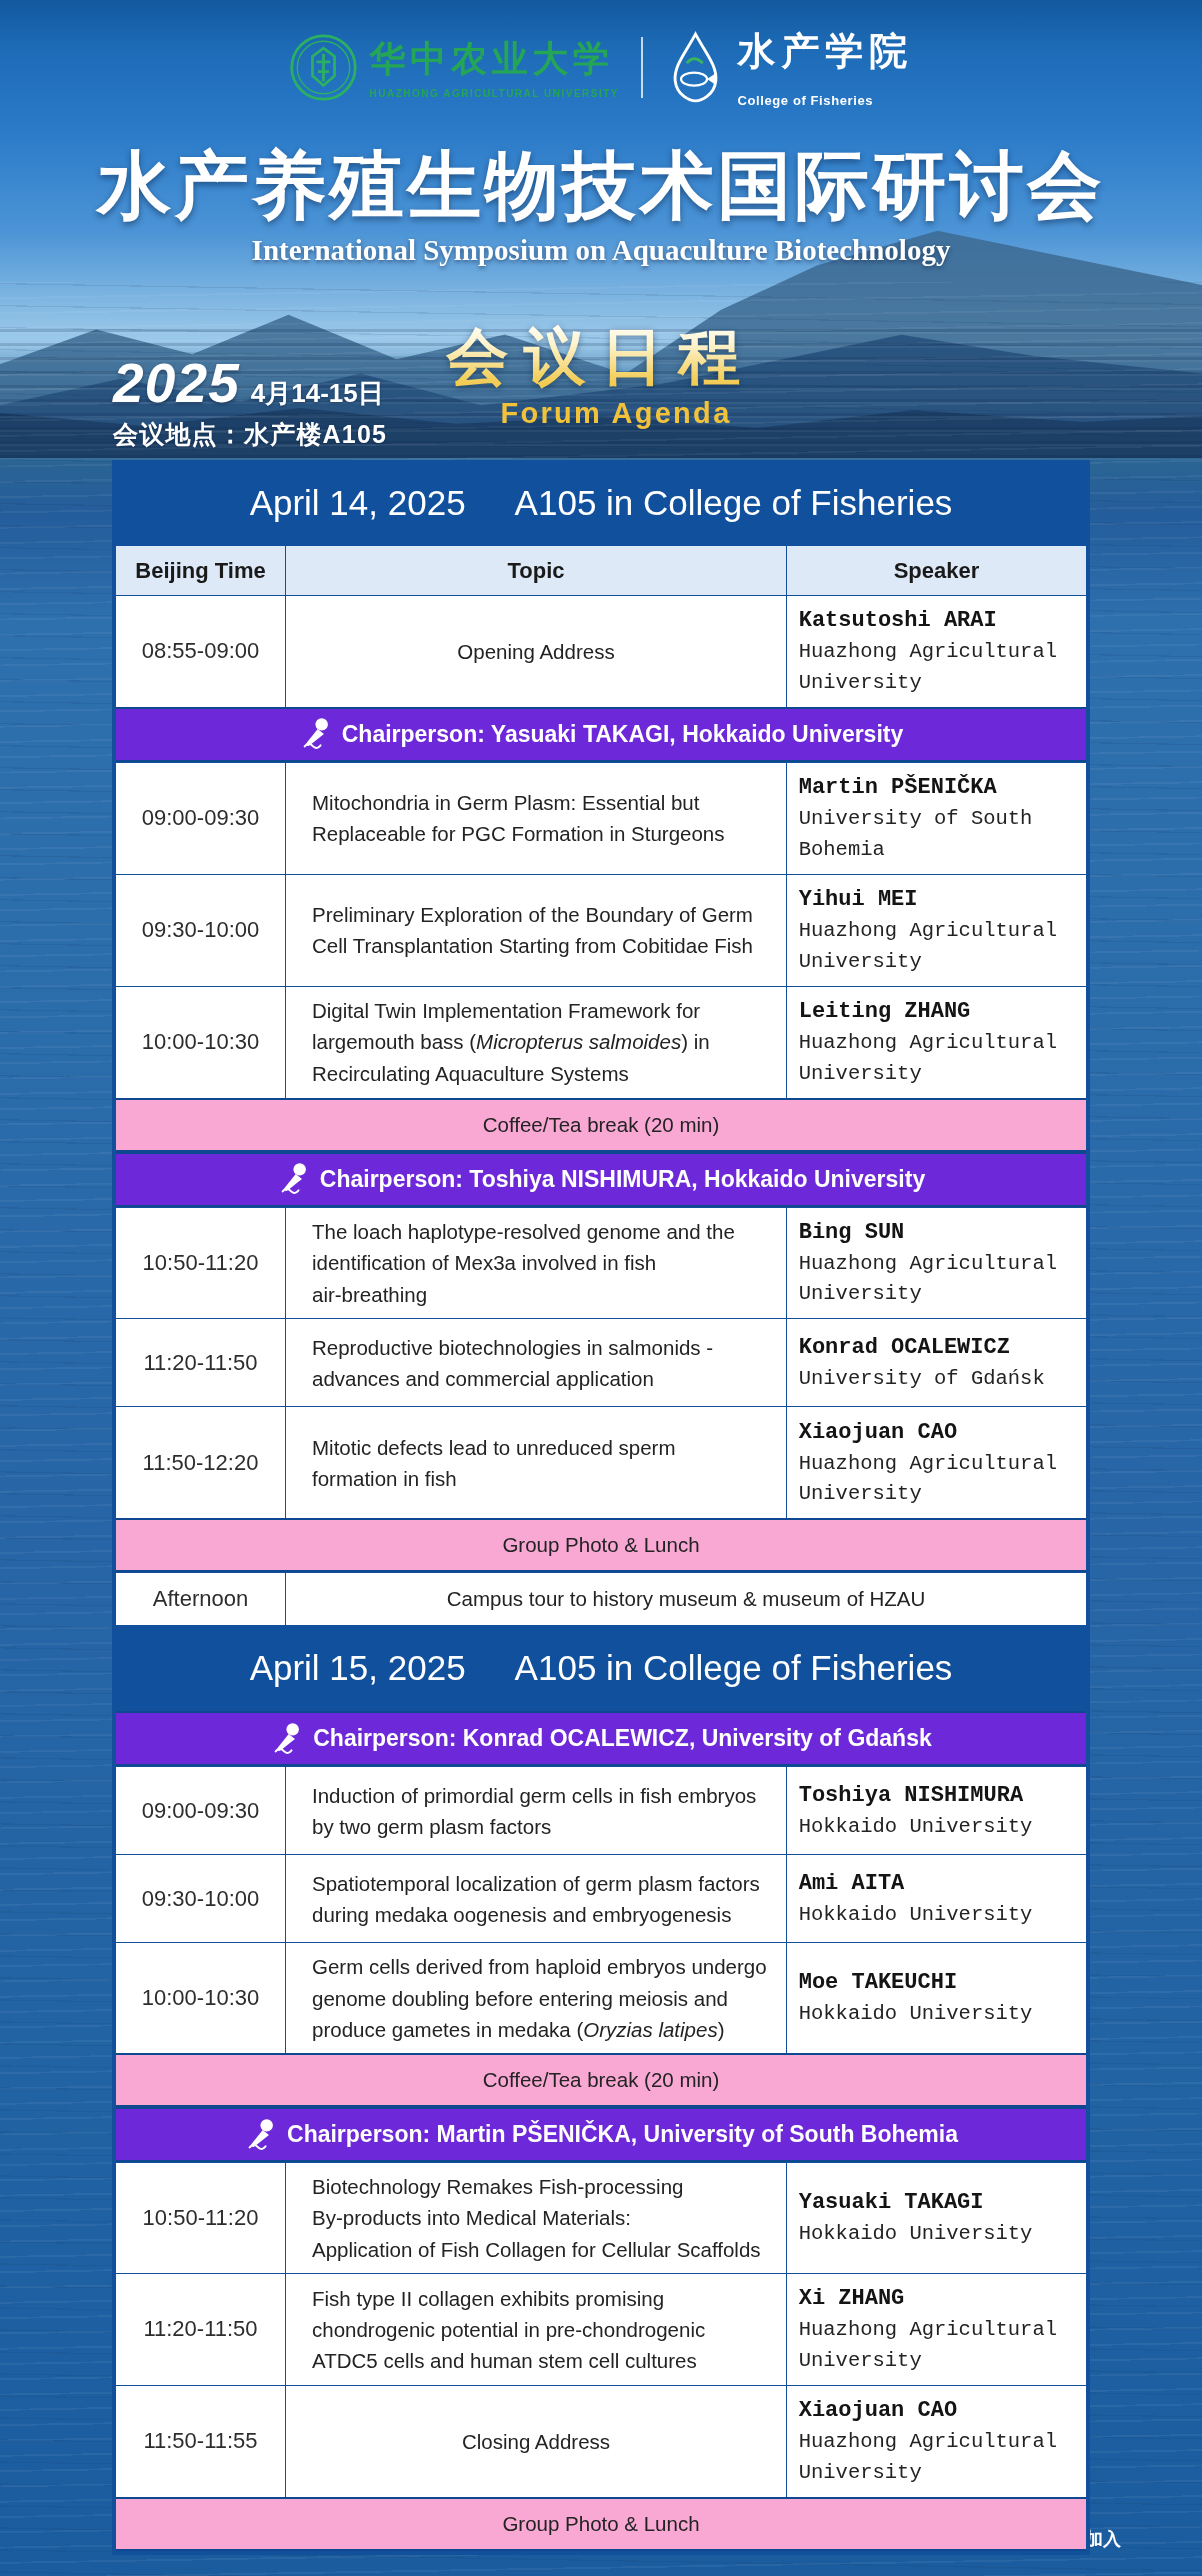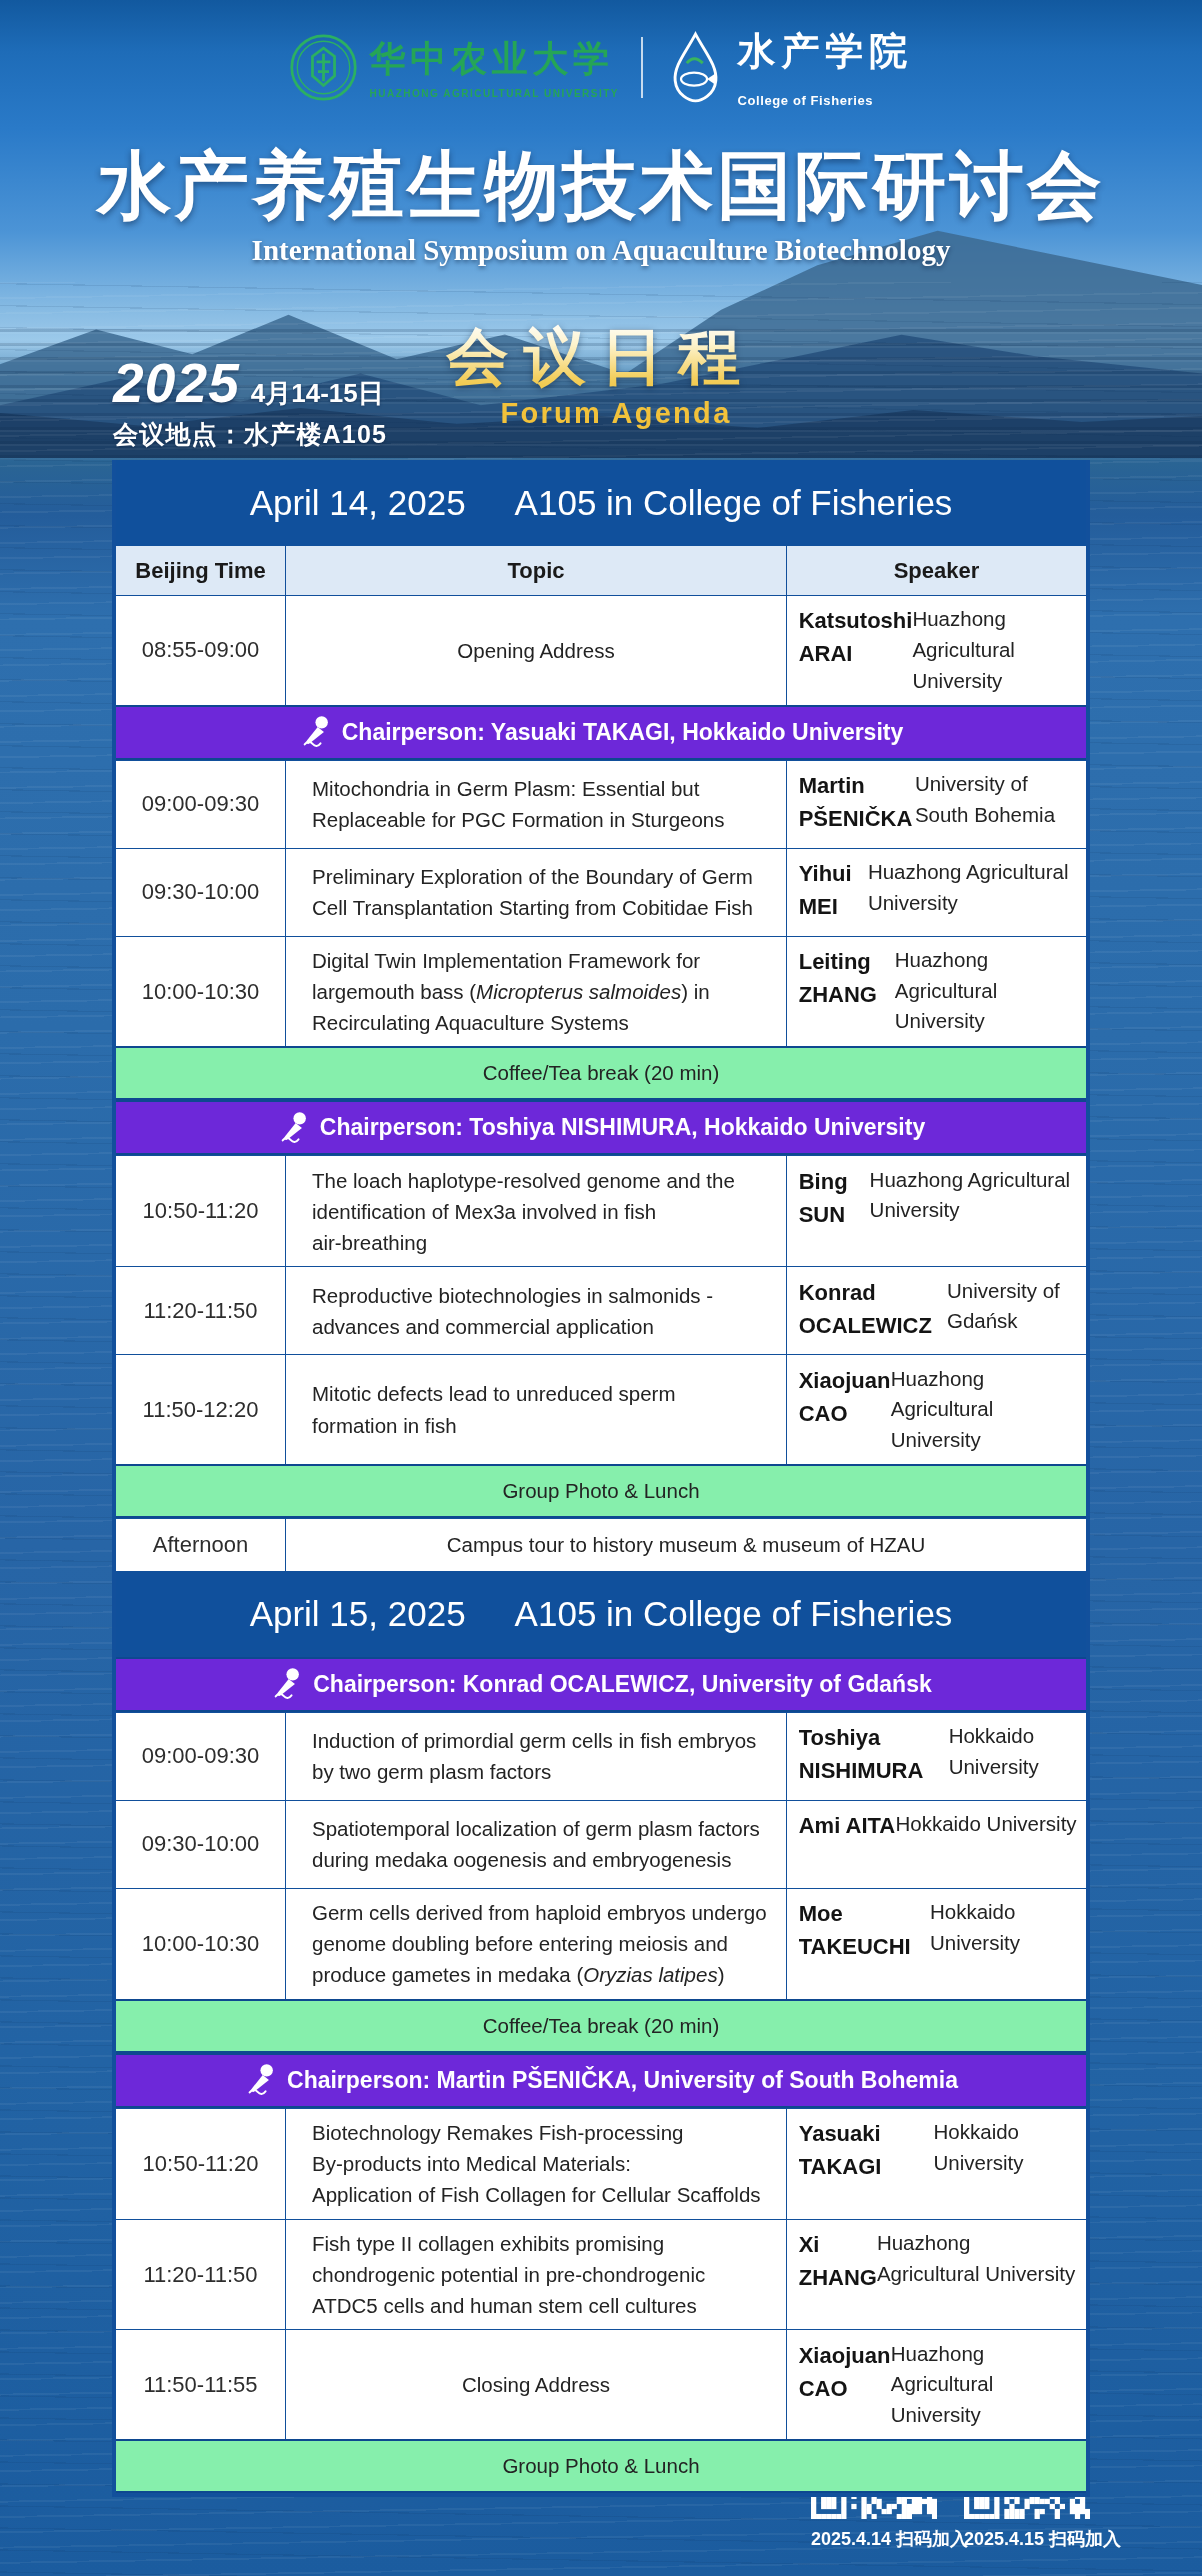--- a/index.html
+++ b/index.html
@@ -62,27 +62,27 @@
     font-weight:normal;font-size:35px;}
   .cols{display:grid;grid-template-columns:169px 501px 1fr;background:#dde9f6;height:49px;border-bottom:1.8px solid #114f9b;}
   .cols>div{display:flex;align-items:center;justify-content:center;font-weight:bold;font-size:22px;color:#1a1a1a;}
   .cols>div+div{border-left:1.8px solid #114f9b;}
   .row{display:grid;grid-template-columns:169px 501px 1fr;background:#fff;}
   .row+ .row, .row+ .band, .band + .row{border-top:1.8px solid #114f9b;}
   .cell{display:flex;align-items:center;box-sizing:border-box;}
   .cell-time{justify-content:center;font-size:22px;color:#2d2d2d;}
   .cell-topic{padding:8.2px 15.3px 8.2px 26px;font-size:20.5px;color:#232323;line-height:1.52;border-left:1.8px solid #114f9b;}
   .cell-topic.center{justify-content:center;text-align:center;padding-left:15.3px;}
-  .cell-speaker{border-left:1.8px solid #114f9b;padding:8.2px 9.4px 8.2px 11.7px;flex-direction:row;align-items:flex-start;justify-content:space-between;}
+  .cell-speaker{border-left:1.8px solid #114f9b;padding:8.2px 9.4px 8.2px 11.7px;flex-direction:column;align-items:flex-start;justify-content:center;font-family:Liberation Mono, monospace;}
   .spk-name{font-weight:bold;font-size:22px;color:#141414;line-height:1.5;}
   .spk-aff{font-size:20.5px;color:#232323;line-height:1.5;}
   .band{display:flex;align-items:center;justify-content:center;}
   .band.chair{background:#6d28d9;color:#fff;font-weight:bold;font-size:23px;height:51px;gap:9px;
     border-top:2.3px solid #0e4890;border-bottom:2.3px solid #0e4890;}
-  .band.brk{background:#86efac;color:#232323;font-size:20.5px;height:50px;
+  .band.brk{background:#f9a8d4;color:#232323;font-size:20.5px;height:50px;
     border-top:2.3px solid #0e4890;border-bottom:2.3px solid #0e4890;}
   .band:first-child{border-top:none;}
   .mic-icon{width:34px;height:34px;flex:0 0 auto;}
   .span-text{display:flex;align-items:center;justify-content:center;font-size:20.5px;color:#232323;
     border-left:1.8px solid #114f9b;grid-column:2/4;}
   i.sp{font-style:italic;}
   
   .footer-city{position:absolute;left:120px;top:2446px;z-index:2;display:flex;align-items:center;gap:15.3px;
     color:#a6c8e9;opacity:.92;}
   .footer-city .txt{font-size:49px;letter-spacing:5.9px;font-weight:400;}

